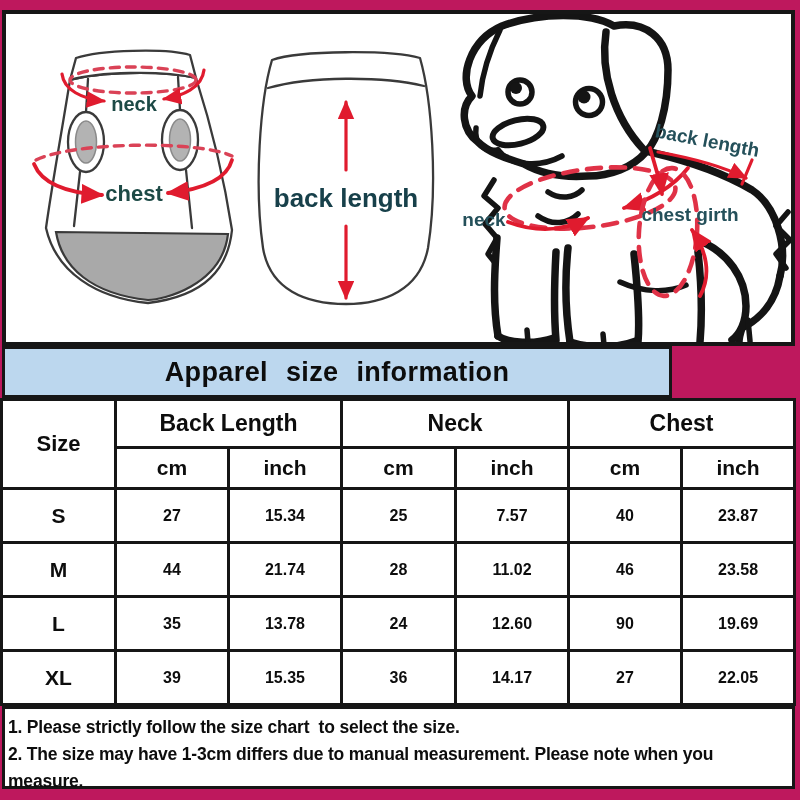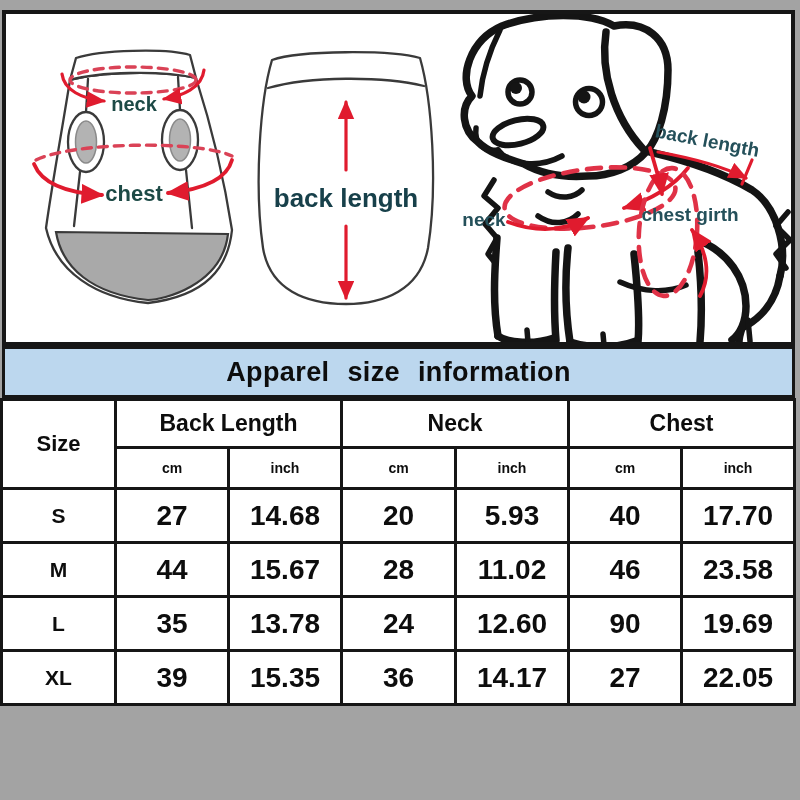--- a/index.html
+++ b/index.html
@@ -1,17 +1,17 @@
 <!DOCTYPE html>
 <html><head>
 <meta charset="utf-8">
 <style>
   html,body{margin:0;padding:0;background:#ffffff;}
   body{width:800px;height:800px;position:relative;font-family:"Liberation Sans",sans-serif;overflow:hidden;}
-  .page{position:absolute;inset:0;background:#a3a3a3;}
+  .page{position:absolute;inset:0;background:#be185d;}
 
   .top-box{position:absolute;left:2px;top:10px;width:793px;height:336px;
     border:4px solid #161616;box-sizing:border-box;background:#fff;}
   .top-box svg{position:absolute;left:0;top:0;}
 
   svg text{font-family:"Liberation Sans",sans-serif;font-weight:bold;fill:#1d4a46;}
   .lbl-s{font-size:20px;}
   .lbl-m{font-size:22px;}
   .lbl-l{font-size:26px;fill:#17404a;}
   .lbl-dog{font-size:19px;fill:#24505a;}
@@ -19,36 +19,36 @@
   .gline{fill:none;stroke:#3a3a3a;stroke-width:2.3;stroke-linecap:round;stroke-linejoin:round;}
   .gfill{fill:#ffffff;stroke:#3a3a3a;stroke-width:2.3;stroke-linejoin:round;}
   .dog{fill:none;stroke:#141414;stroke-width:7.5;stroke-linecap:round;stroke-linejoin:round;}
   .dog-thin{fill:none;stroke:#141414;stroke-width:5.5;stroke-linecap:round;stroke-linejoin:round;}
   .dog-fill{fill:#ffffff;stroke:#141414;stroke-width:7.5;stroke-linejoin:round;}
   .red{fill:none;stroke:#e01b2e;stroke-width:3.2;stroke-linecap:round;}
   .red-th{fill:none;stroke:#e01b2e;stroke-width:3.8;stroke-linecap:round;}
   .red-dash{fill:none;stroke:#da4256;stroke-width:3.4;stroke-dasharray:9 7;stroke-linecap:round;}
   .red-dash-dog{fill:none;stroke:#e03247;stroke-width:4.6;stroke-dasharray:14 10;stroke-linecap:round;}
 
-  .title-band{position:absolute;left:2px;top:346px;width:793px;height:52px;box-sizing:border-box;
+  .title-band{position:absolute;left:2px;top:346px;width:670px;height:52px;box-sizing:border-box;
     background:#bcd7ee;border:3px solid #161616;display:flex;align-items:center;justify-content:center;}
   .title-band span{font-weight:bold;font-size:27px;color:#0d0d0d;word-spacing:10px;letter-spacing:.4px;}
 
   table.size-table{position:absolute;left:0;top:398px;width:793px;height:308px;
     border-collapse:collapse;table-layout:fixed;border:3px solid #161616;}
   table.size-table td{border:3px solid #161616;text-align:center;vertical-align:middle;
     font-weight:bold;color:#0d0d0d;padding:0;background:#fff;}
   tr.row-group{height:48px;}
   tr.row-units{height:41px;}
   tr.row-data{height:54px;}
   td.corner{font-size:22px;}
   td.group{font-size:23px;}
-  td.unit{font-size:14px;}
+  td.unit{font-size:21px;}
   td.sz{font-size:21px;}
-  td.val{font-size:28px;}
+  td.val{font-size:16px;}
 
   .notes{position:absolute;left:2px;top:706px;width:793px;height:83px;box-sizing:border-box;
     border:3px solid #161616;background:#fff;padding:5px 4px 0 3px;}
   .note-line{font-weight:bold;font-size:17.5px;letter-spacing:-.2px;line-height:27px;
     color:#0d0d0d;white-space:pre-wrap;}
 </style>
 </head>
 <body>
 
 <div class="page">
@@ -169,30 +169,30 @@
         <td class="unit">cm</td>
         <td class="unit">inch</td>
         <td class="unit">cm</td>
         <td class="unit">inch</td>
         <td class="unit">cm</td>
         <td class="unit">inch</td>
       </tr>
       <tr class="row-data">
         <td class="sz">S</td>
         <td class="val">27</td>
-        <td class="val">14.68</td>
-        <td class="val">20</td>
-        <td class="val">5.93</td>
+        <td class="val">15.34</td>
+        <td class="val">25</td>
+        <td class="val">7.57</td>
         <td class="val">40</td>
-        <td class="val">17.70</td>
+        <td class="val">23.87</td>
       </tr>
       <tr class="row-data">
         <td class="sz">M</td>
         <td class="val">44</td>
-        <td class="val">15.67</td>
+        <td class="val">21.74</td>
         <td class="val">28</td>
         <td class="val">11.02</td>
         <td class="val">46</td>
         <td class="val">23.58</td>
       </tr>
       <tr class="row-data">
         <td class="sz">L</td>
         <td class="val">35</td>
         <td class="val">13.78</td>
         <td class="val">24</td>
@@ -205,14 +205,18 @@
         <td class="val">39</td>
         <td class="val">15.35</td>
         <td class="val">36</td>
         <td class="val">14.17</td>
         <td class="val">27</td>
         <td class="val">22.05</td>
       </tr>
     </tbody>
   </table>
 
+  <div class="notes">
+    <div class="note-line">1. Please strictly follow the size chart  to select the size.</div>
+    <div class="note-line">2. The size may have 1-3cm differs due to manual measurement. Please note when you measure.</div>
+  </div>
 
 </div>
 
 </body></html>

